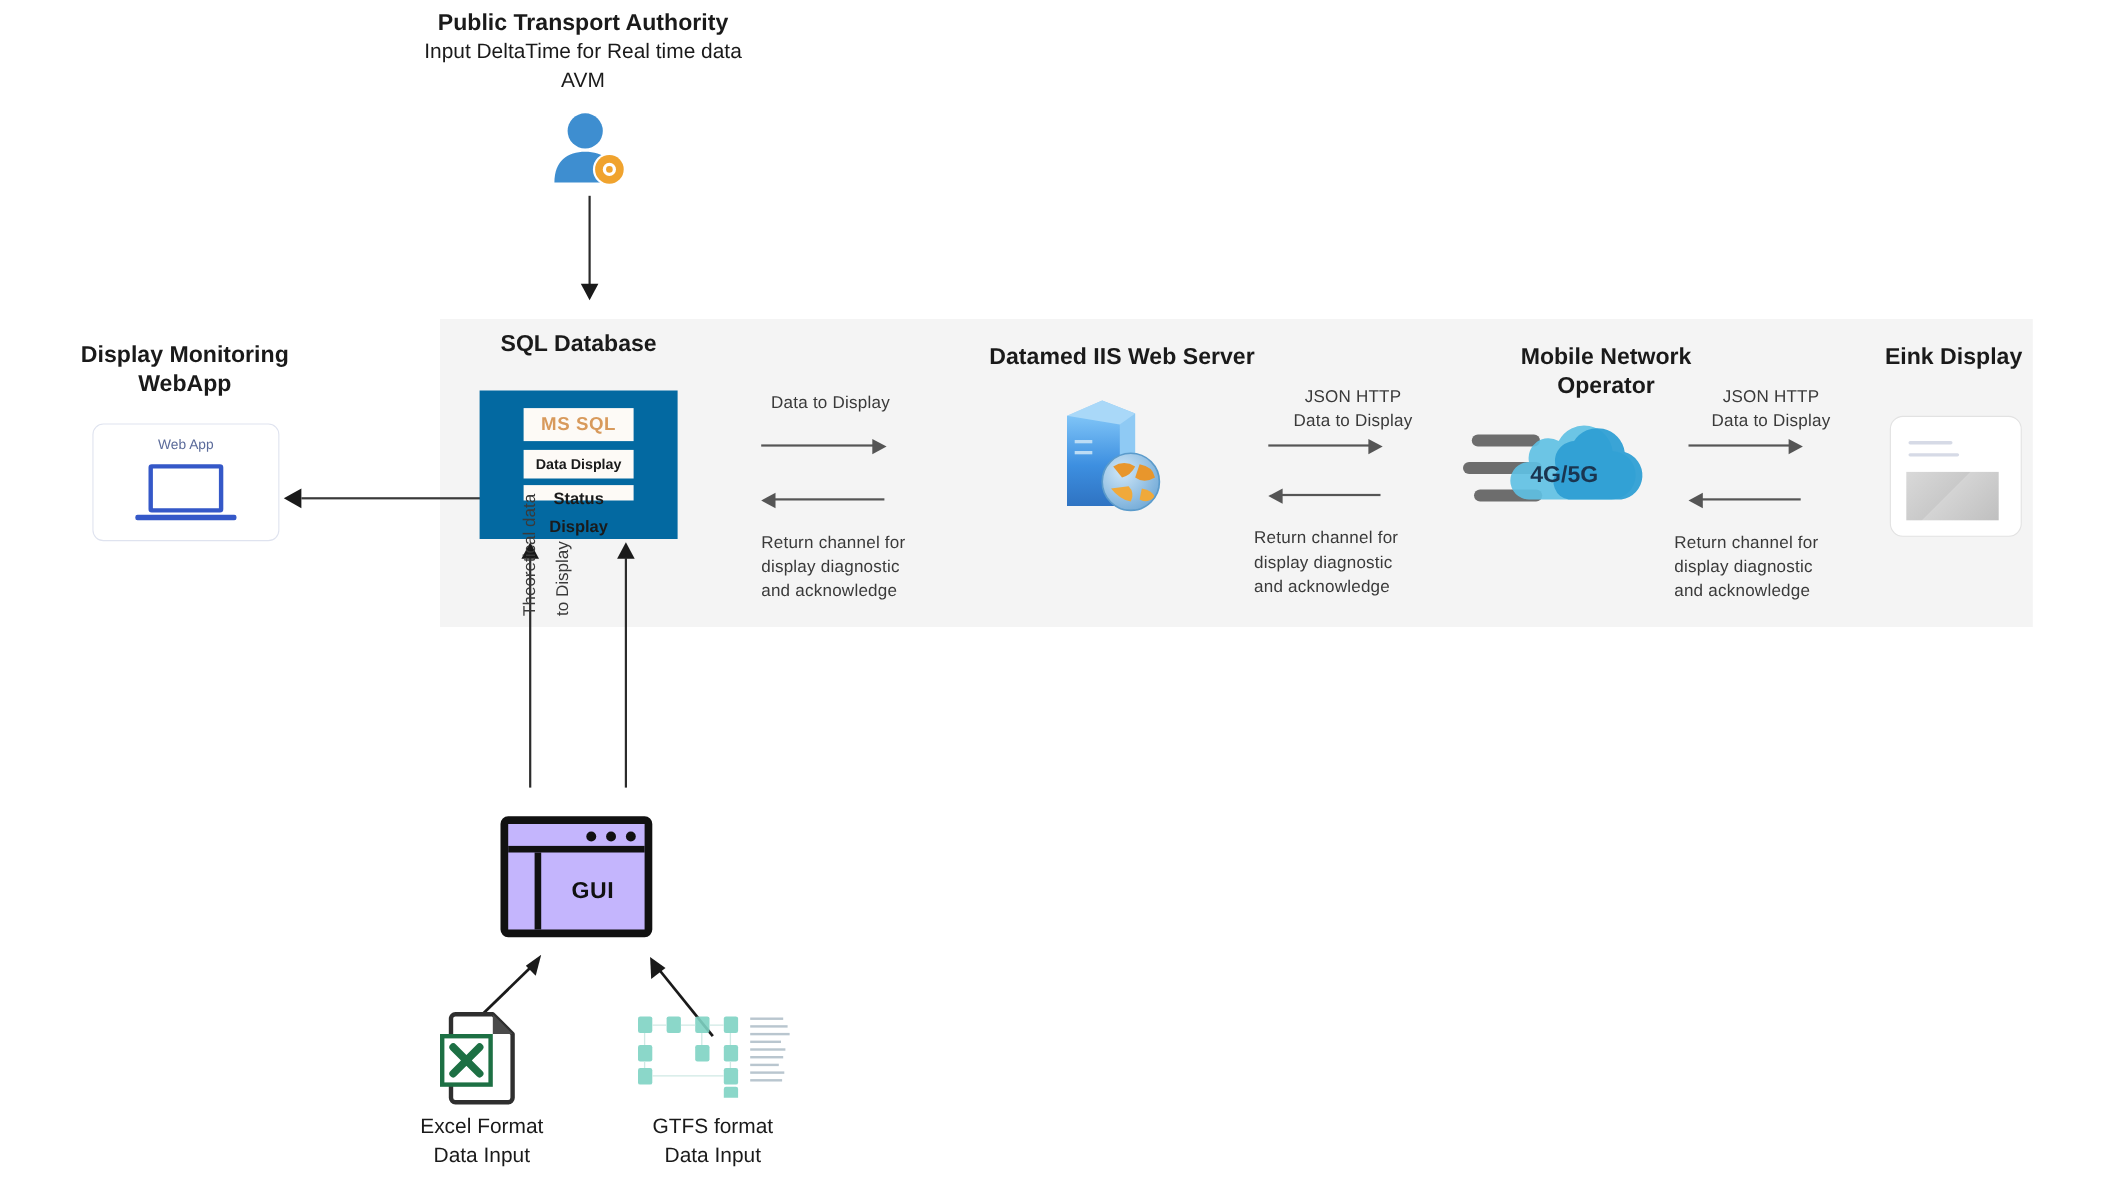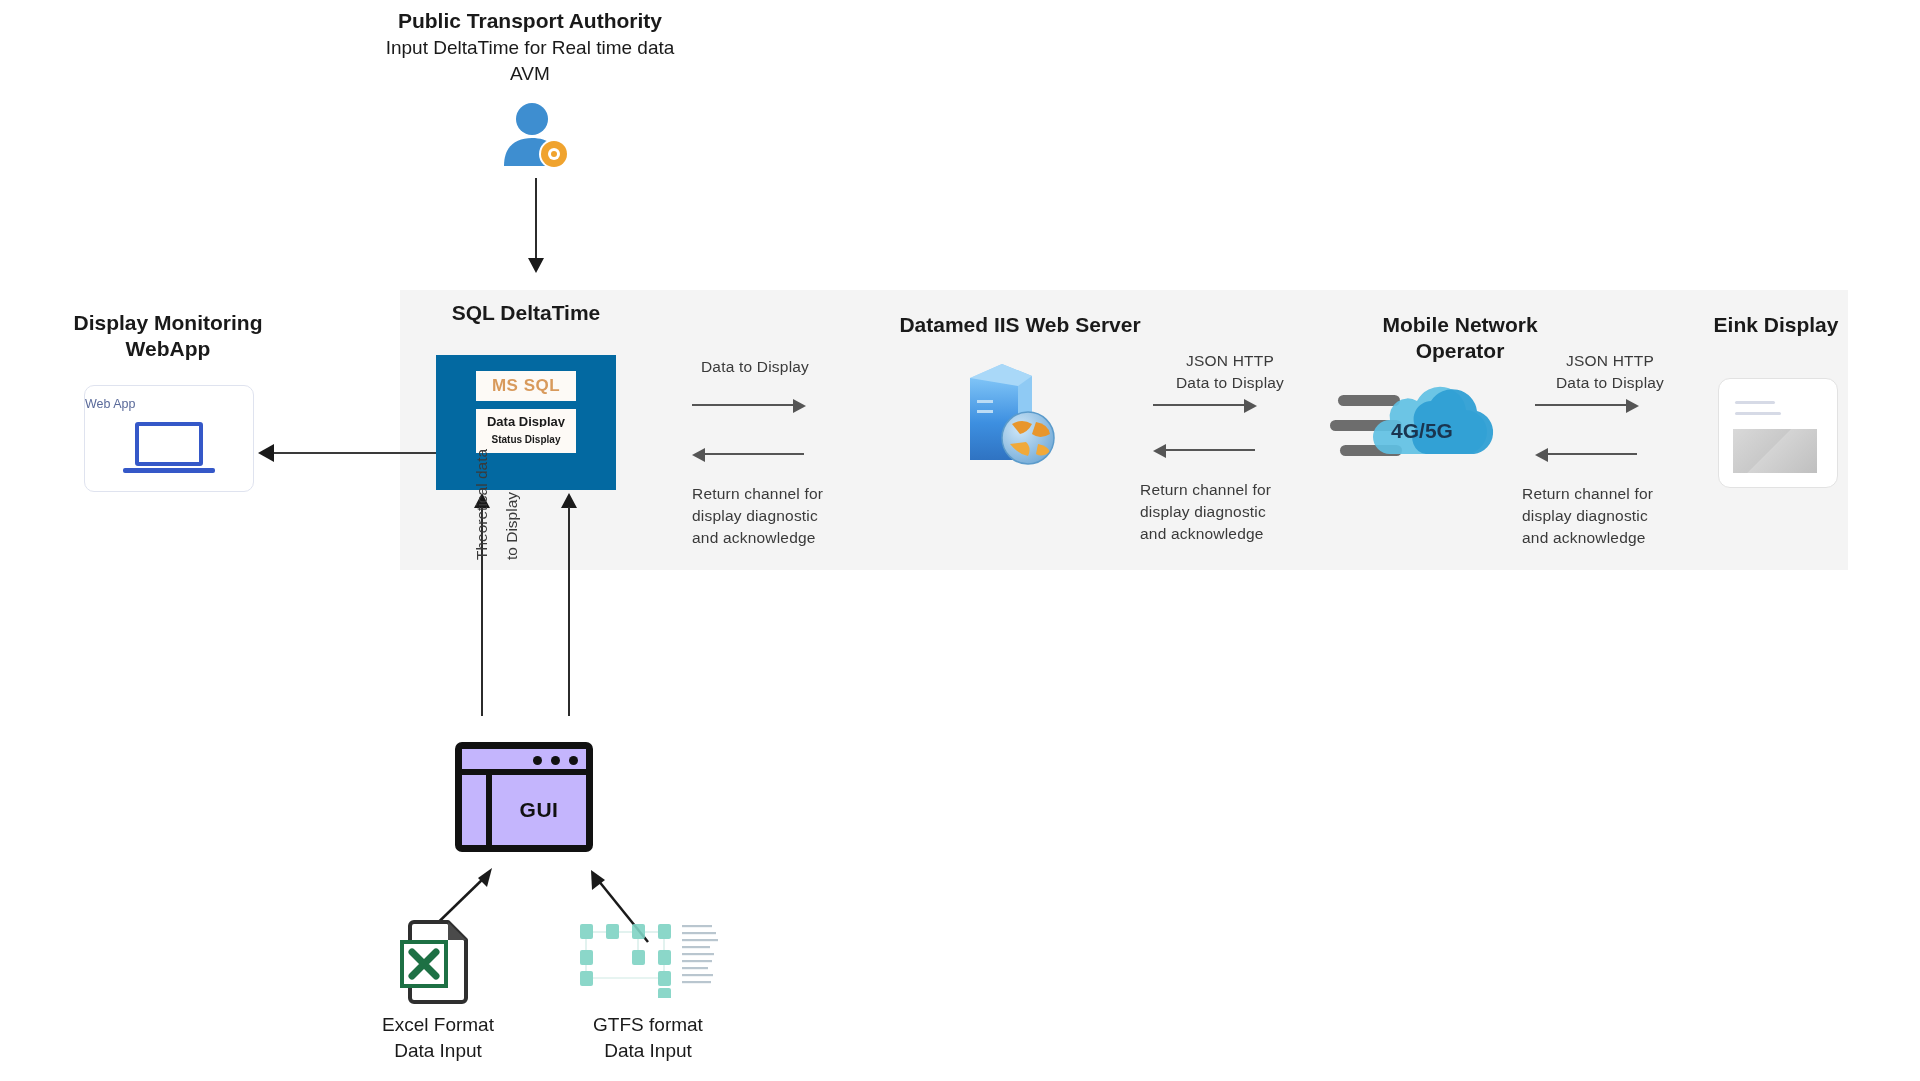--- a/index.html
+++ b/index.html
@@ -108,37 +108,38 @@
   }
   #chip-mssql {
     top: 16px; height: 30px; line-height: 30px;
     color: #d89a5c; font-size: 17px; letter-spacing: 0.5px;
   }
   #chip-data {
     top: 54px; height: 26px; line-height: 26px;
     color: #1a1a1a; font-size: 13px;
   }
   #chip-status {
-    top: 72px; height: 26px; line-height: 26px;
-    color: #1a1a1a; font-size: 10px;
+    top: 86px; height: 14px; line-height: 26px;
+    color: #1a1a1a; font-size: 15px;
   }
 
   
   #webapp-card {
     left: 84px;
     top: 385px;
     width: 168px;
     height: 105px;
     background: #ffffff;
     border: 1.5px solid #dfe3ef;
     border-radius: 10px;
   }
   #webapp-card-label {
     position: absolute;
     top: 11px; left: 0; width: 100%;
+    text-align: center;
     font-size: 12.5px;
     color: #5a6a9a;
   }
   #webapp-laptop {
     position: absolute;
     left: 50px; top: 36px;
     width: 68px; height: 44px;
     border: 4px solid #3558c8;
     border-radius: 3px;
     box-sizing: border-box;
@@ -279,21 +280,21 @@
 
   <div class="abs" id="webapp-card">
     <div id="webapp-card-label">Web App</div>
     <div id="webapp-laptop"></div>
     <div id="webapp-laptop-base"></div>
   </div>
 
   <div class="abs arrow-line h-line" style="left:274px; top:452px; width:170px; background:#3a3a3a;"></div>
   <div class="abs head head-left-black" style="left:258px; top:444px;"></div>
 
-  <div class="abs title-bold" style="left:406px; top:300px; width:240px;">SQL DeltaTime</div>
+  <div class="abs title-bold" style="left:406px; top:300px; width:240px;">SQL Database</div>
 
   <div class="abs" id="sql-card">
     <div class="sql-chip" id="chip-mssql">MS SQL</div>
     <div class="sql-chip" id="chip-data">Data Display</div>
     <div class="sql-chip" id="chip-status">Status Display</div>
   </div>
 
   <div class="abs flow-label" style="left:660px; top:356px; width:190px;">Data to Display</div>
   <div class="abs arrow-line h-line" style="left:692px; top:404px; width:102px;"></div>
   <div class="abs head head-right" style="left:793px; top:399px;"></div>

